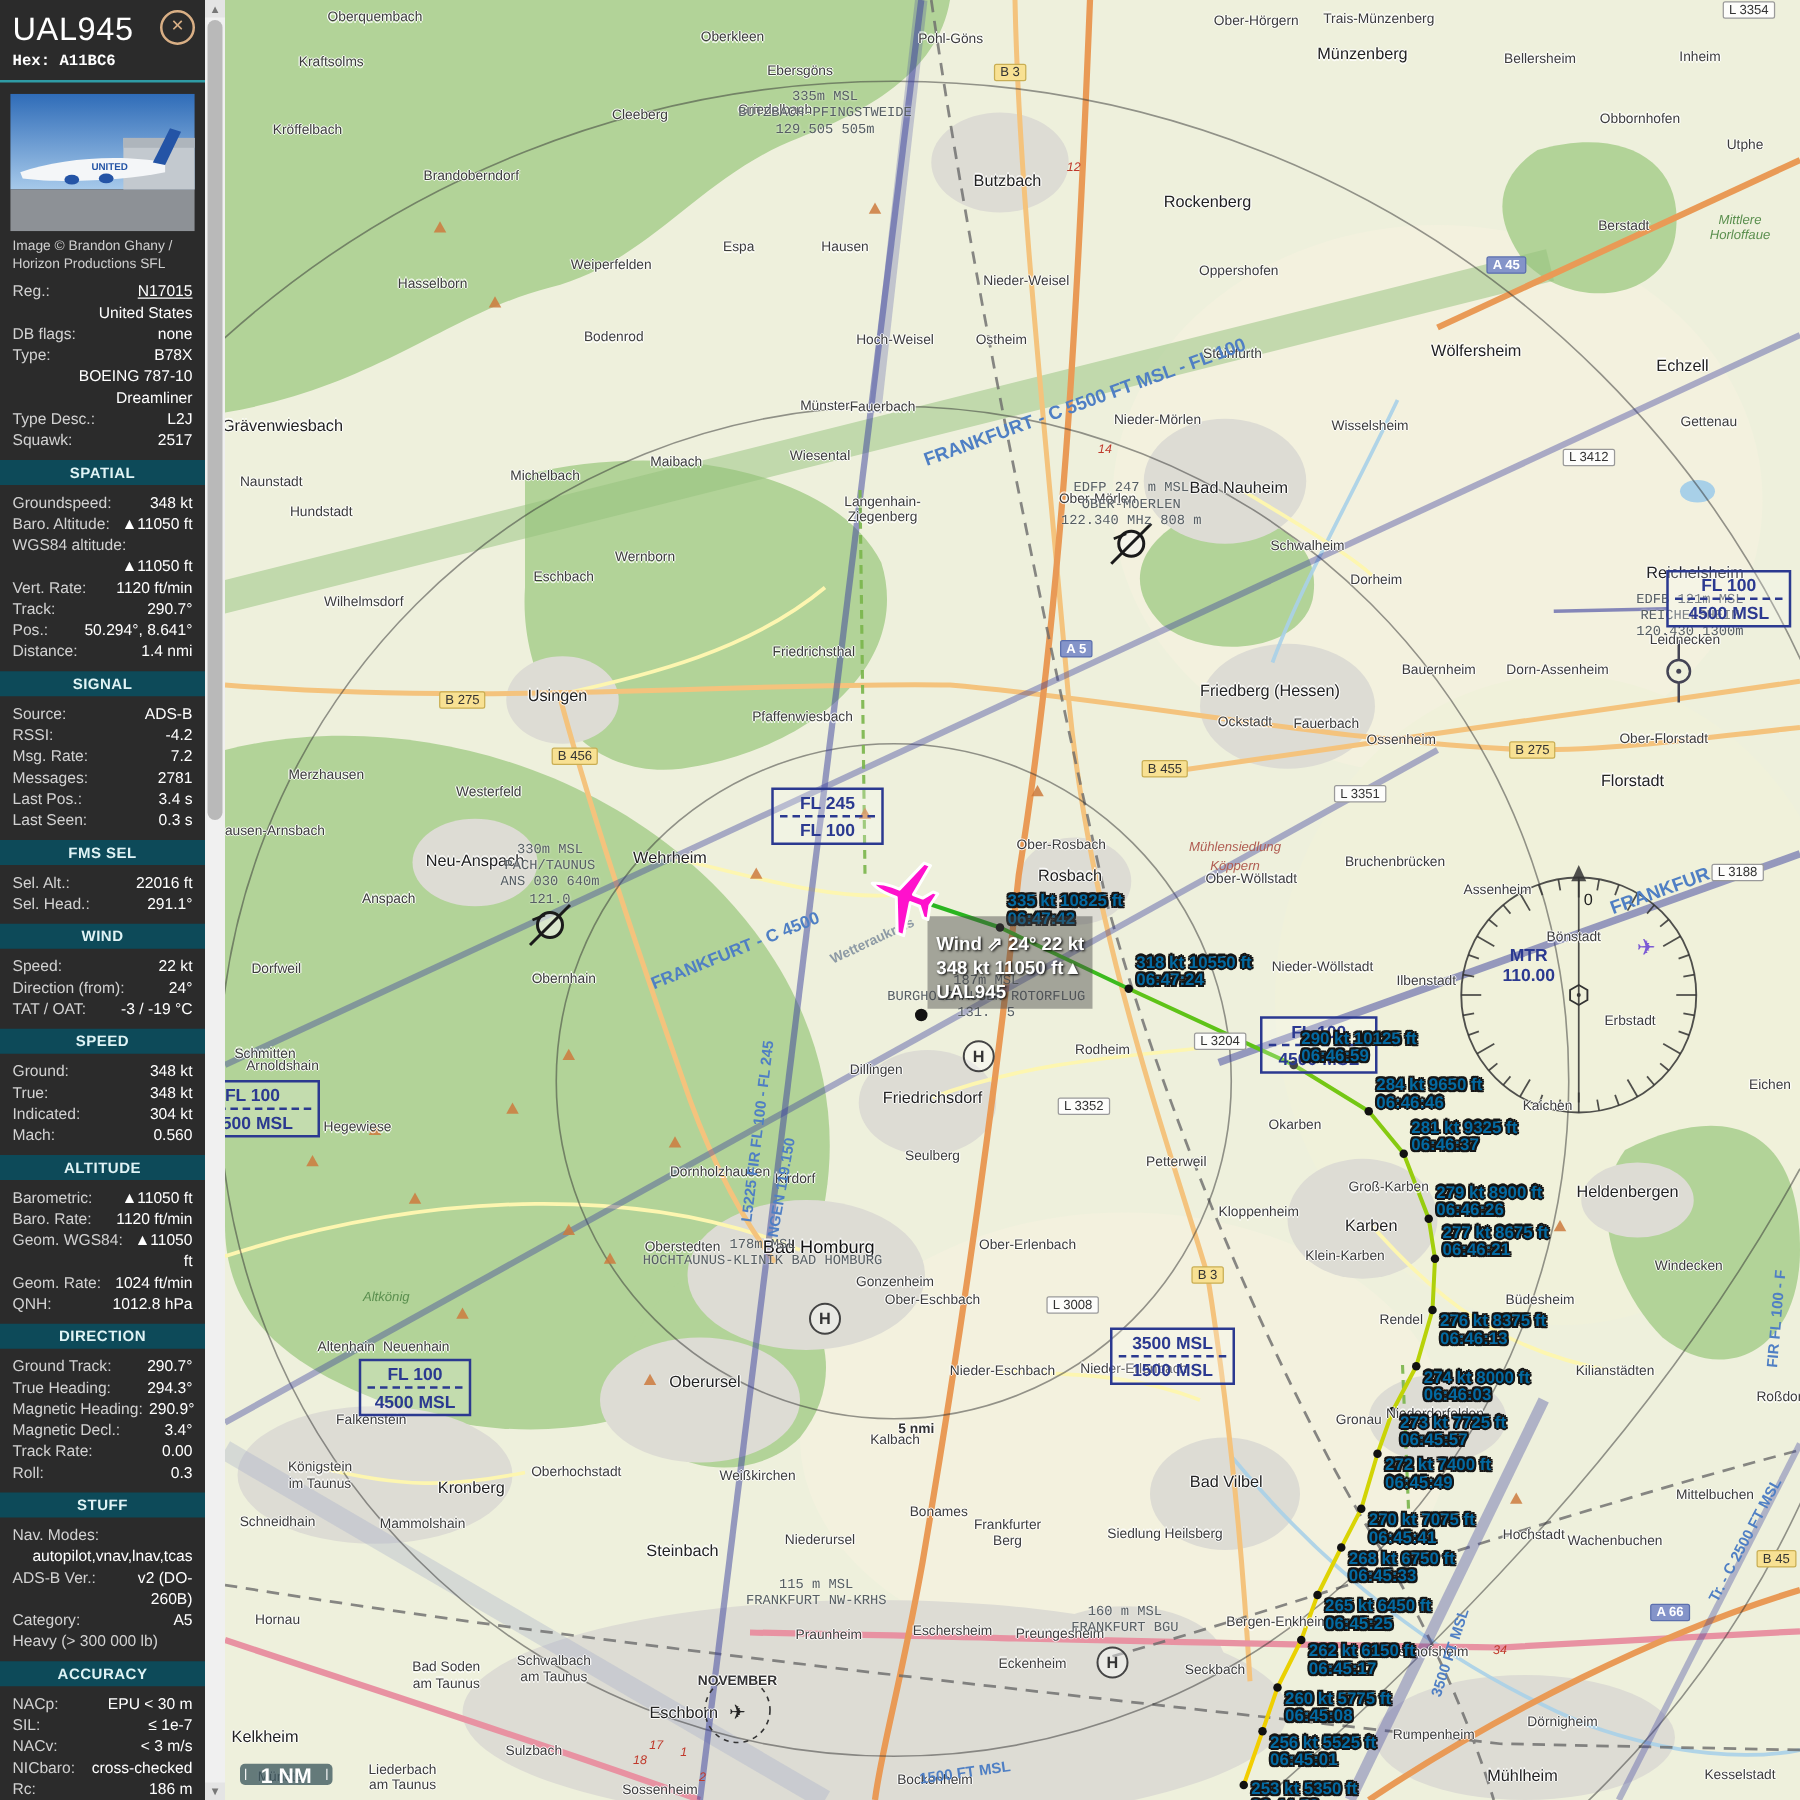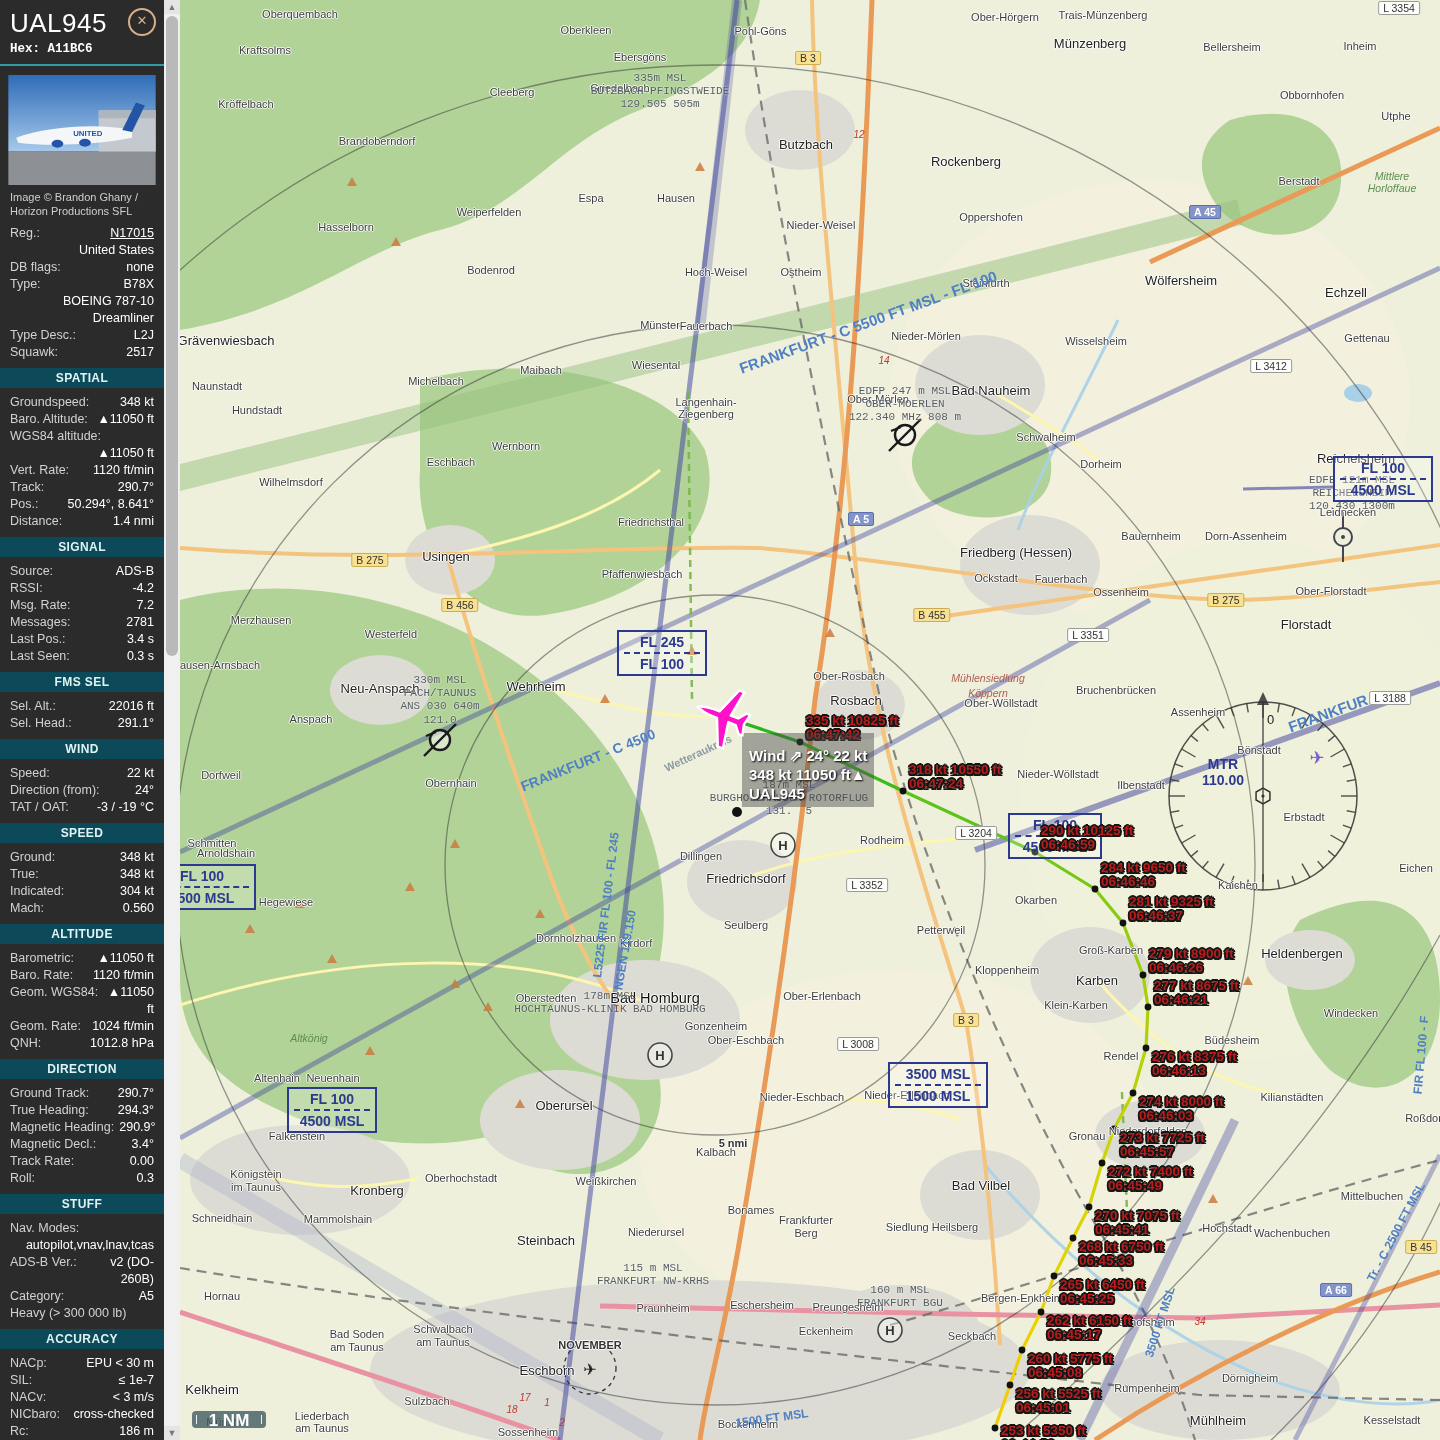--- a/index.html
+++ b/index.html
@@ -37,21 +37,21 @@
   .nat{position:absolute;transform:translate(-50%,-50%);font-size:10.5px;font-style:italic;color:#5a8f4e;white-space:nowrap;z-index:5;}
   .sub{position:absolute;transform:translate(-50%,-50%);font-size:10.5px;font-style:italic;color:#b05c52;white-space:nowrap;z-index:5;}
   .rot{position:absolute;white-space:nowrap;font-weight:bold;color:#4f7fc4;z-index:6;}
   .redref{position:absolute;transform:translate(-50%,-50%);font-size:10px;font-style:italic;color:#c0392b;z-index:5;}
   .badge{position:absolute;transform:translate(-50%,-50%);font-size:10.5px;padding:0 4px;border-radius:2px;border:1px solid #9a9a9a;background:#fdfdfb;color:#333;white-space:nowrap;z-index:6;}
   .badge.a{background:#8494c9;border-color:#5b6fae;color:#fff;font-weight:bold;}
   .badge.b{background:#f8e193;border-color:#c9ae53;}
   .asbox{position:absolute;border:2px solid #2b3990;color:#2b3990;background:rgba(255,255,255,.22);font-weight:bold;font-size:14px;text-align:center;padding:2px 5px;z-index:7;white-space:nowrap;}
   .asbox .top{display:block;border-bottom:2px dashed #2b3990;padding-bottom:2px;margin-bottom:2px;}
   .navaid{position:absolute;transform:translate(-50%,0);color:#2b3990;font-weight:bold;font-size:14px;text-align:center;line-height:1.15;z-index:7;}
-  .tl{position:absolute;color:#b91c1c;font-weight:bold;font-size:13.5px;line-height:14px;white-space:nowrap;z-index:12;
+  .tl{position:absolute;color:#0369a1;font-weight:bold;font-size:13.5px;line-height:14px;white-space:nowrap;z-index:12;
     text-shadow:-1.5px -1.5px 0 #151515,1.5px -1.5px 0 #151515,-1.5px 1.5px 0 #151515,1.5px 1.5px 0 #151515,0 1.7px 0 #151515,0 -1.7px 0 #151515,1.7px 0 0 #151515,-1.7px 0 0 #151515;}
   .tl span{display:block;}
   .aclabel{position:absolute;background:rgba(72,72,72,.45);color:#fff;font-weight:bold;font-size:15px;line-height:1.25;padding:14px 7px 4px 7px;white-space:nowrap;z-index:13;text-shadow:1px 1px 2px #000;}
   .aclabel span{display:block;}
   #plane{position:absolute;z-index:14;}
   .scalebar{position:absolute;left:12px;bottom:12px;width:74px;height:17px;background:rgba(62,88,95,.78);border-radius:4px;color:#fff;font-size:17px;font-weight:bold;text-align:center;line-height:20px;z-index:20;}
   .scalebar i{position:absolute;left:4px;right:4px;top:4px;bottom:4px;border-left:1.5px solid rgba(255,255,255,.9);border-right:1.5px solid rgba(255,255,255,.9);font-style:normal;}
   .attrib{position:absolute;right:0;bottom:0;background:rgba(255,255,255,.78);font-size:13px;color:#222;padding:2px 8px 3px 10px;z-index:21;white-space:nowrap;}
   .attrib .osm{color:#4a74c9;text-decoration:none;cursor:pointer;}
 </style>

